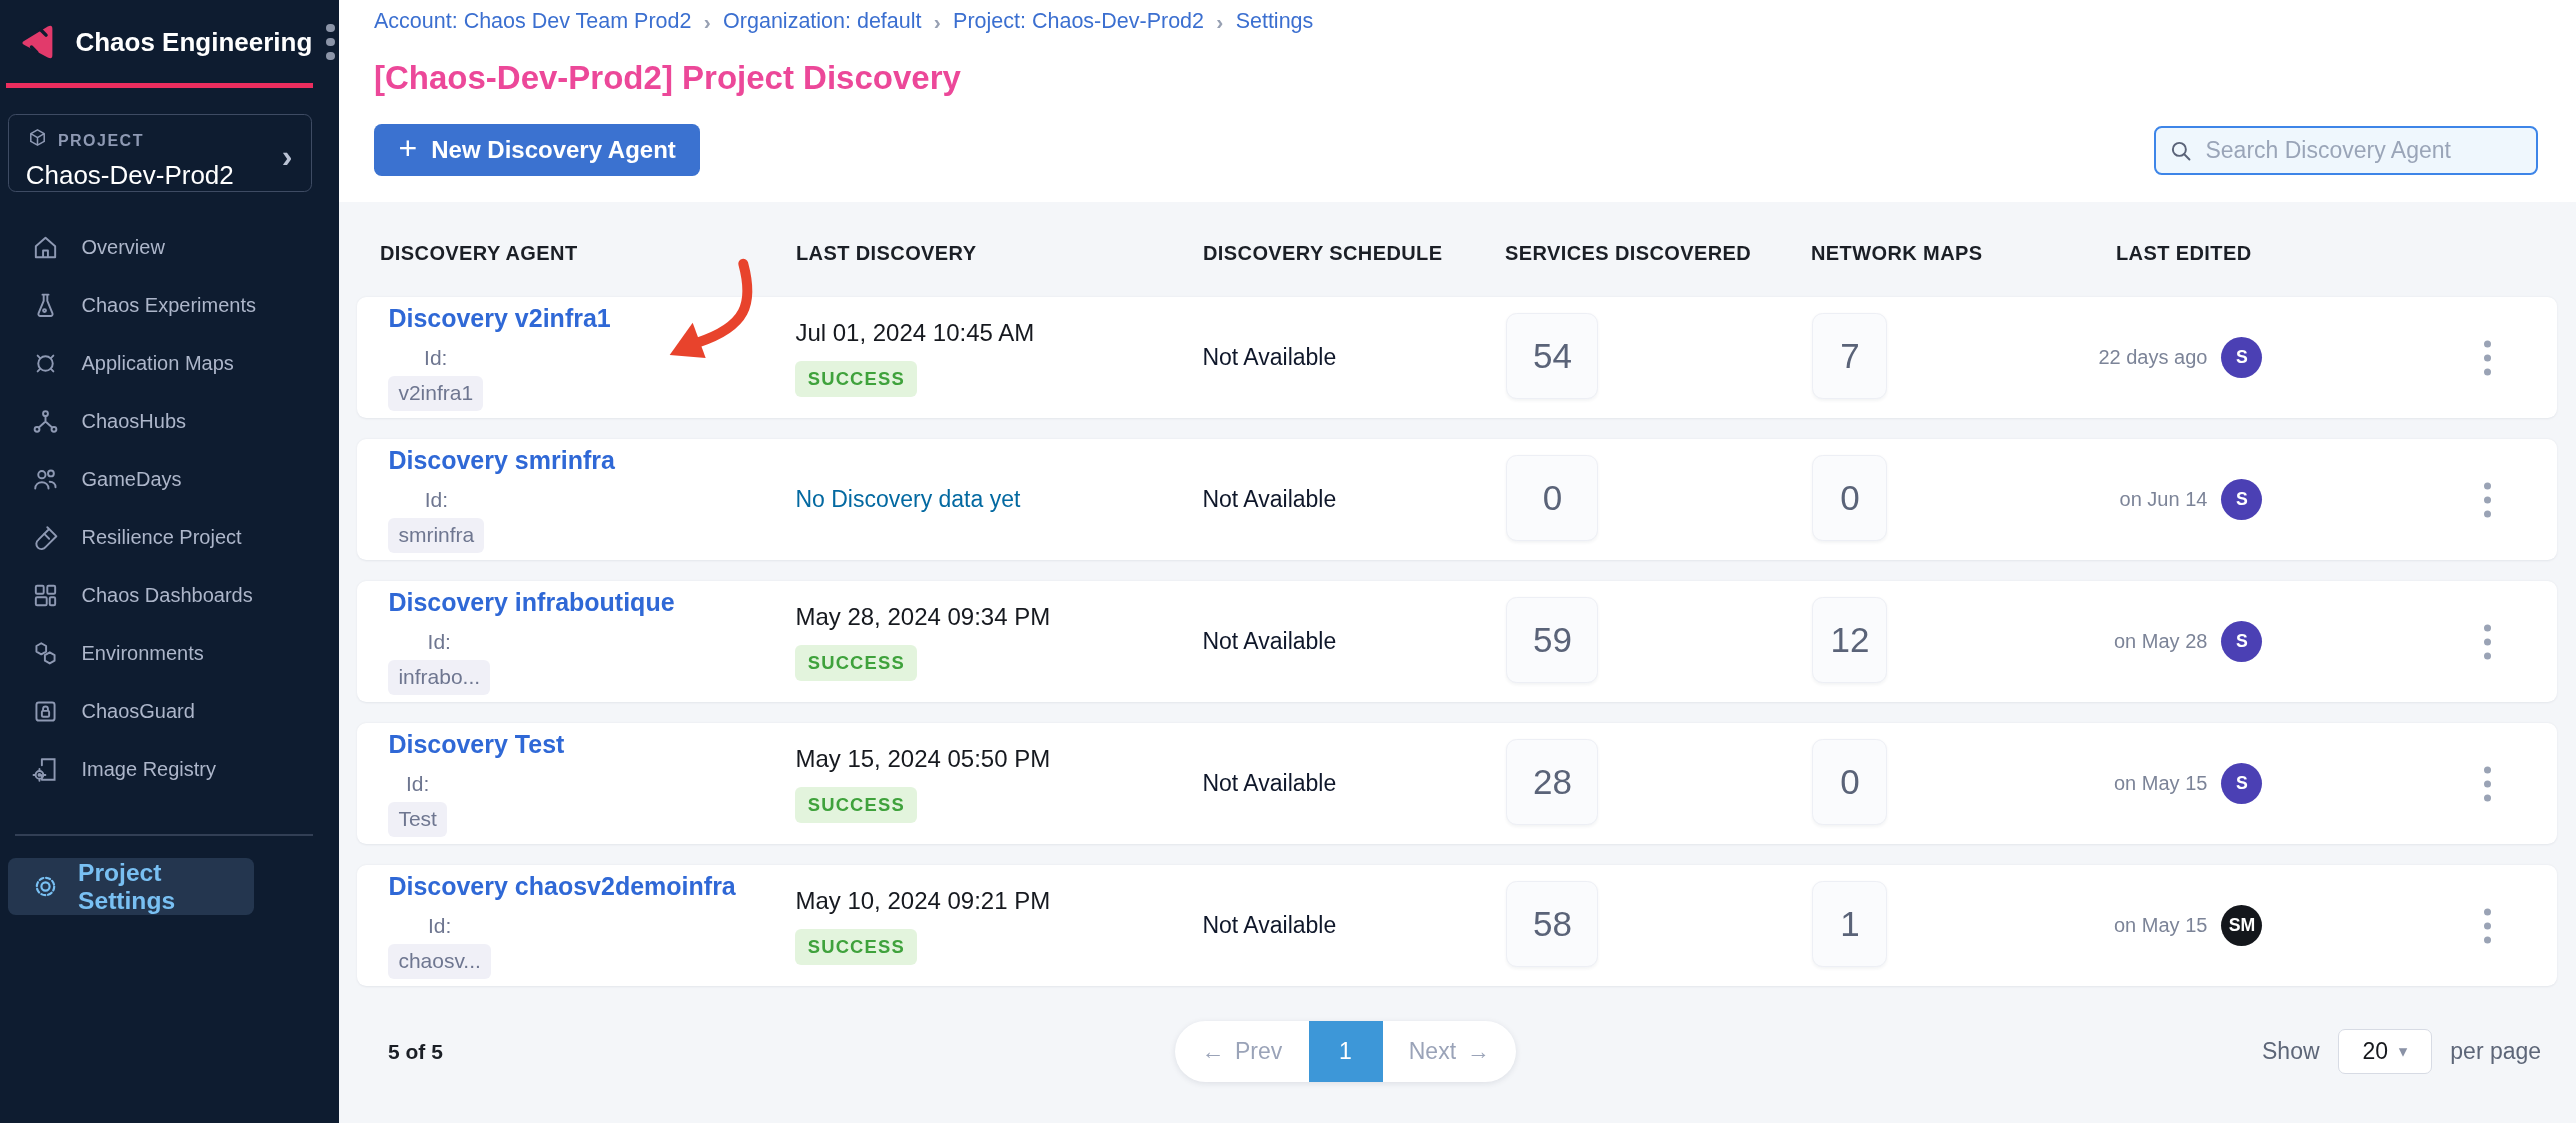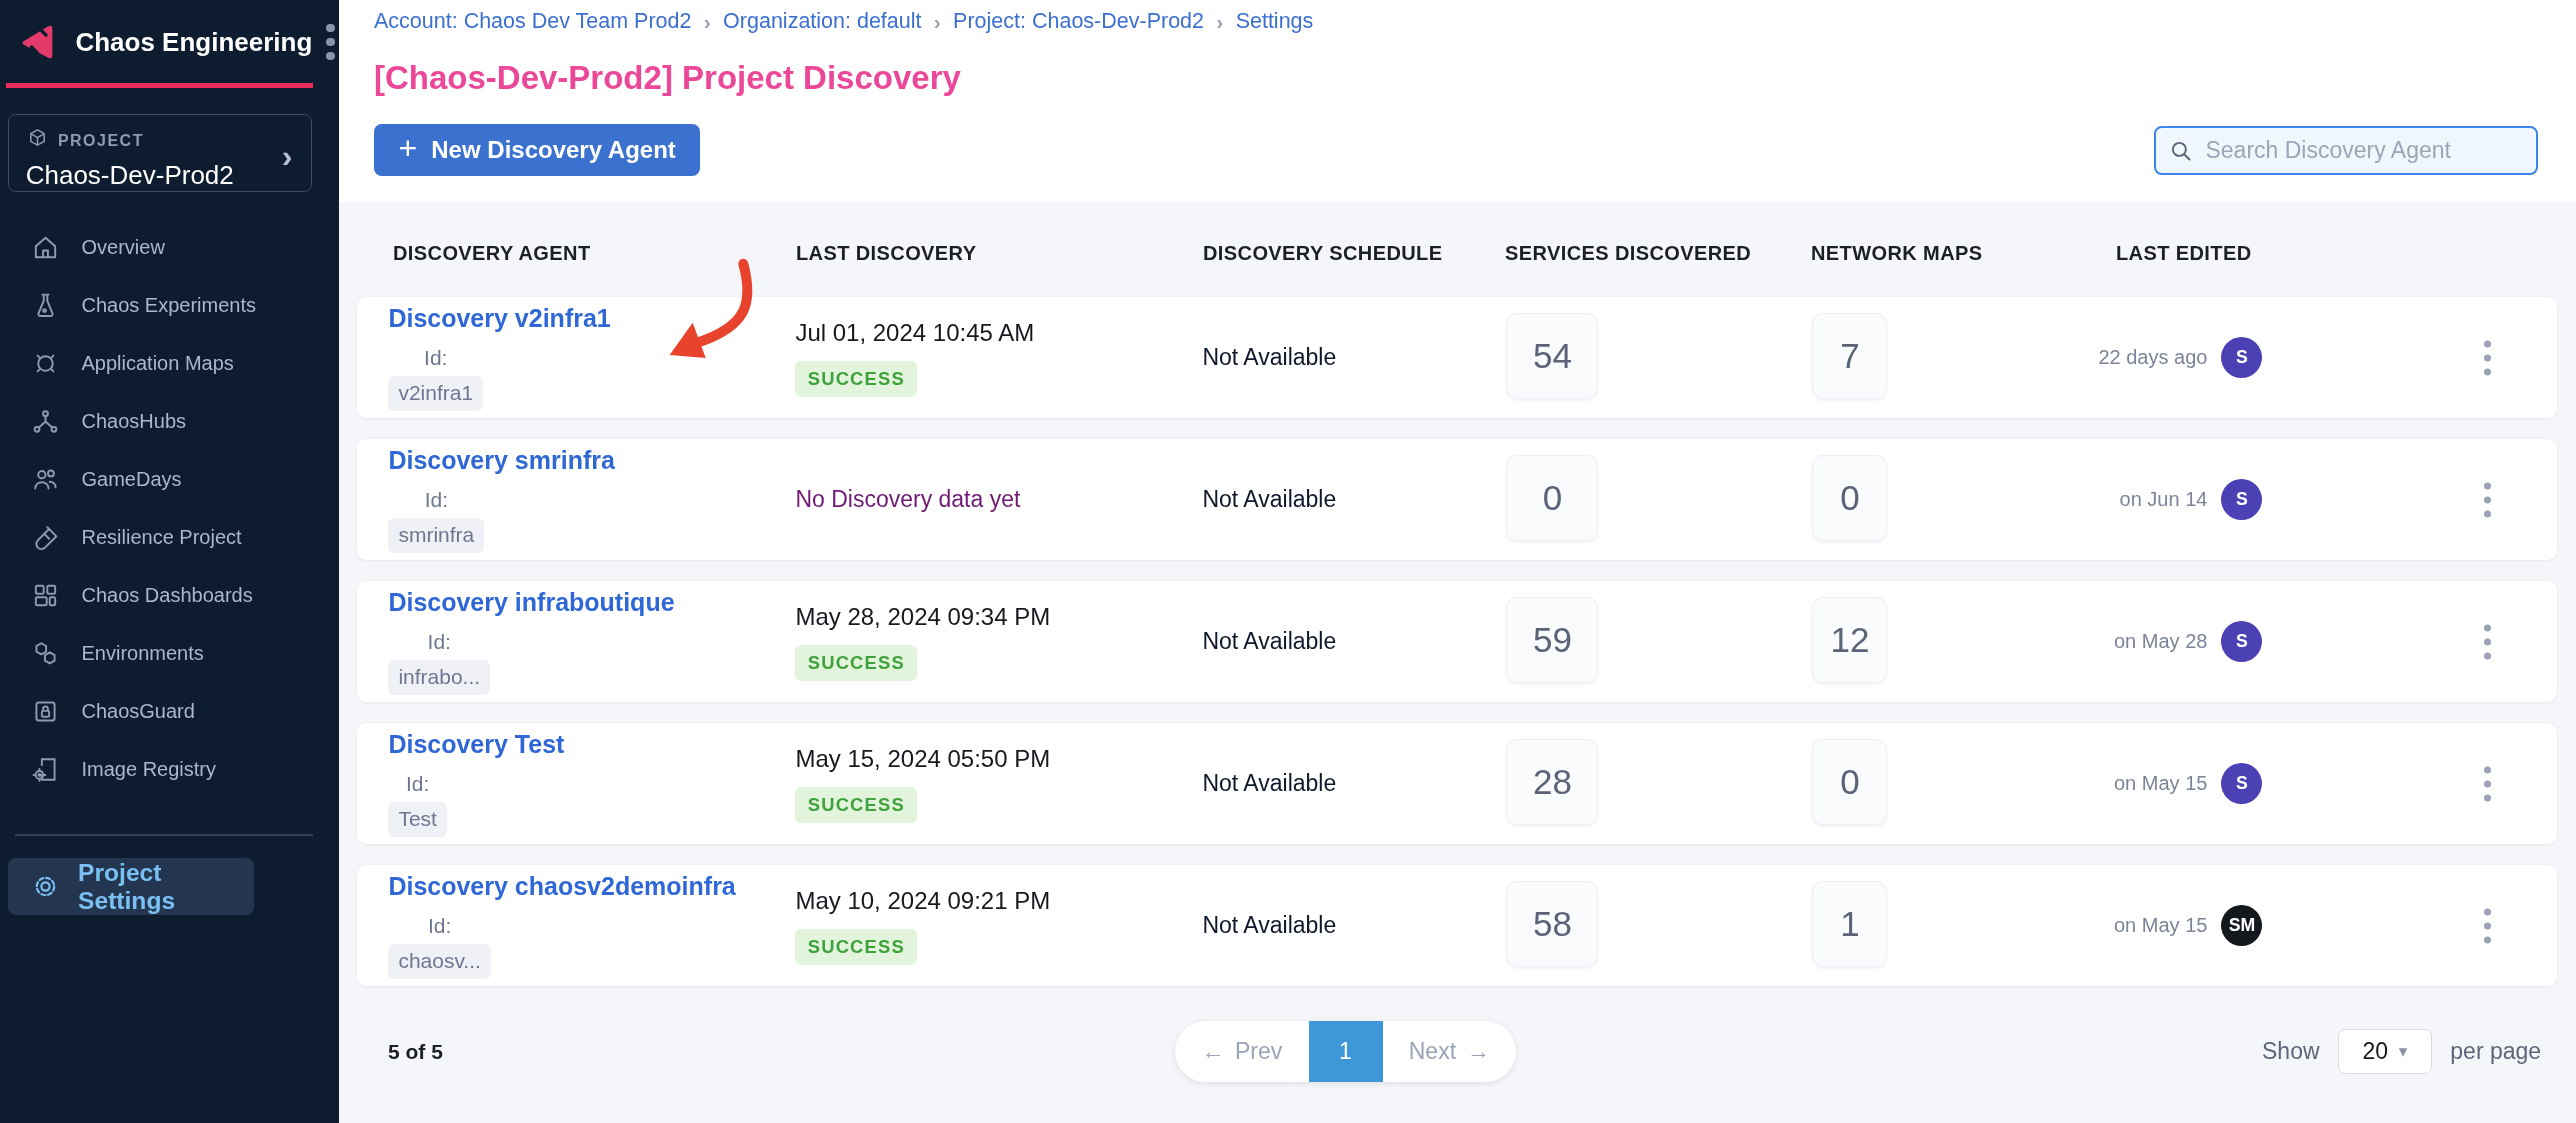--- a/index.html
+++ b/index.html
@@ -44,33 +44,33 @@
   .searchbox{position:absolute;right:38px;top:126px;width:384px;height:49px;border:2.3px solid #3D85E8;
        background:#EFF7FD;border-radius:7.7px;box-sizing:border-box;display:flex;align-items:center;padding:0 12.3px;gap:9.2px;}
   .searchbox svg{width:26px;height:26px;flex:none;}
   .searchbox input{border:none;outline:none;background:transparent;font-size:23px;color:#333;width:100%;font-family:inherit;}
   ::placeholder{color:#9AA5B8;}
 
   
   .content{position:absolute;top:202px;left:0;right:0;bottom:0;background:#F4F6F9;}
   .thead{position:relative;height:95px;}
   .th{position:absolute;top:40px;font-size:20px;font-weight:700;color:#1B1F26;letter-spacing:0.4px;white-space:nowrap;}
-  .th-agent{left:54px;}.th-last{left:457px;}.th-sched{left:864px;}
+  .th-agent{left:41px;}.th-last{left:457px;}.th-sched{left:864px;}
   .th-serv{left:1166px;}.th-maps{left:1472px;}.th-edited{left:1777px;}
 
   .card{position:relative;margin:0 0 21px 18.4px;width:2200px;height:121px;background:#FFFFFF;border-radius:9.2px;
         box-shadow:0 0.8px 2.3px rgba(20,30,60,.07);}
   .cell{position:absolute;top:0;bottom:0;display:flex;flex-direction:column;justify-content:center;align-items:flex-start;}
   .c-agent{left:31px;gap:12.3px;}
   .agent-link{color:#2F68D6;font-size:25px;font-weight:700;cursor:pointer;white-space:nowrap;}
   .id-line{font-size:21px;color:#6E7690;display:flex;align-items:center;gap:6.1px;flex-direction:column;}
   .id-pill{background:#F0F0F7;border-radius:6.1px;padding:5.4px 10px;}
   .c-last{left:438px;gap:14px;}
   .last-date{font-size:24px;color:#16191F;white-space:nowrap;}
-  .last-date.muted{color:#701a75;font-size:23px;}
+  .last-date.muted{color:#0369a1;font-size:23px;}
   .badge{background:#E3F4DD;color:#3FA23C;font-size:18.4px;font-weight:700;letter-spacing:1.2px;
          padding:7px 12.3px;border-radius:6.1px;}
   .badge:empty{display:none;}
   .c-sched{left:845px;}
   .sched-text{font-size:23px;color:#0f172a;}
   .tile{position:absolute;top:16px;height:86px;border:1.5px solid #EDEFF5;background:#FAFBFD;border-radius:10.7px;
         display:flex;align-items:center;justify-content:center;font-size:35px;color:#5A6378;
         box-shadow:0 1.5px 3.1px rgba(20,30,60,.05);box-sizing:border-box;}
   .tile-serv{left:1149px;width:92px;}
   .tile-maps{left:1455px;width:75px;}

